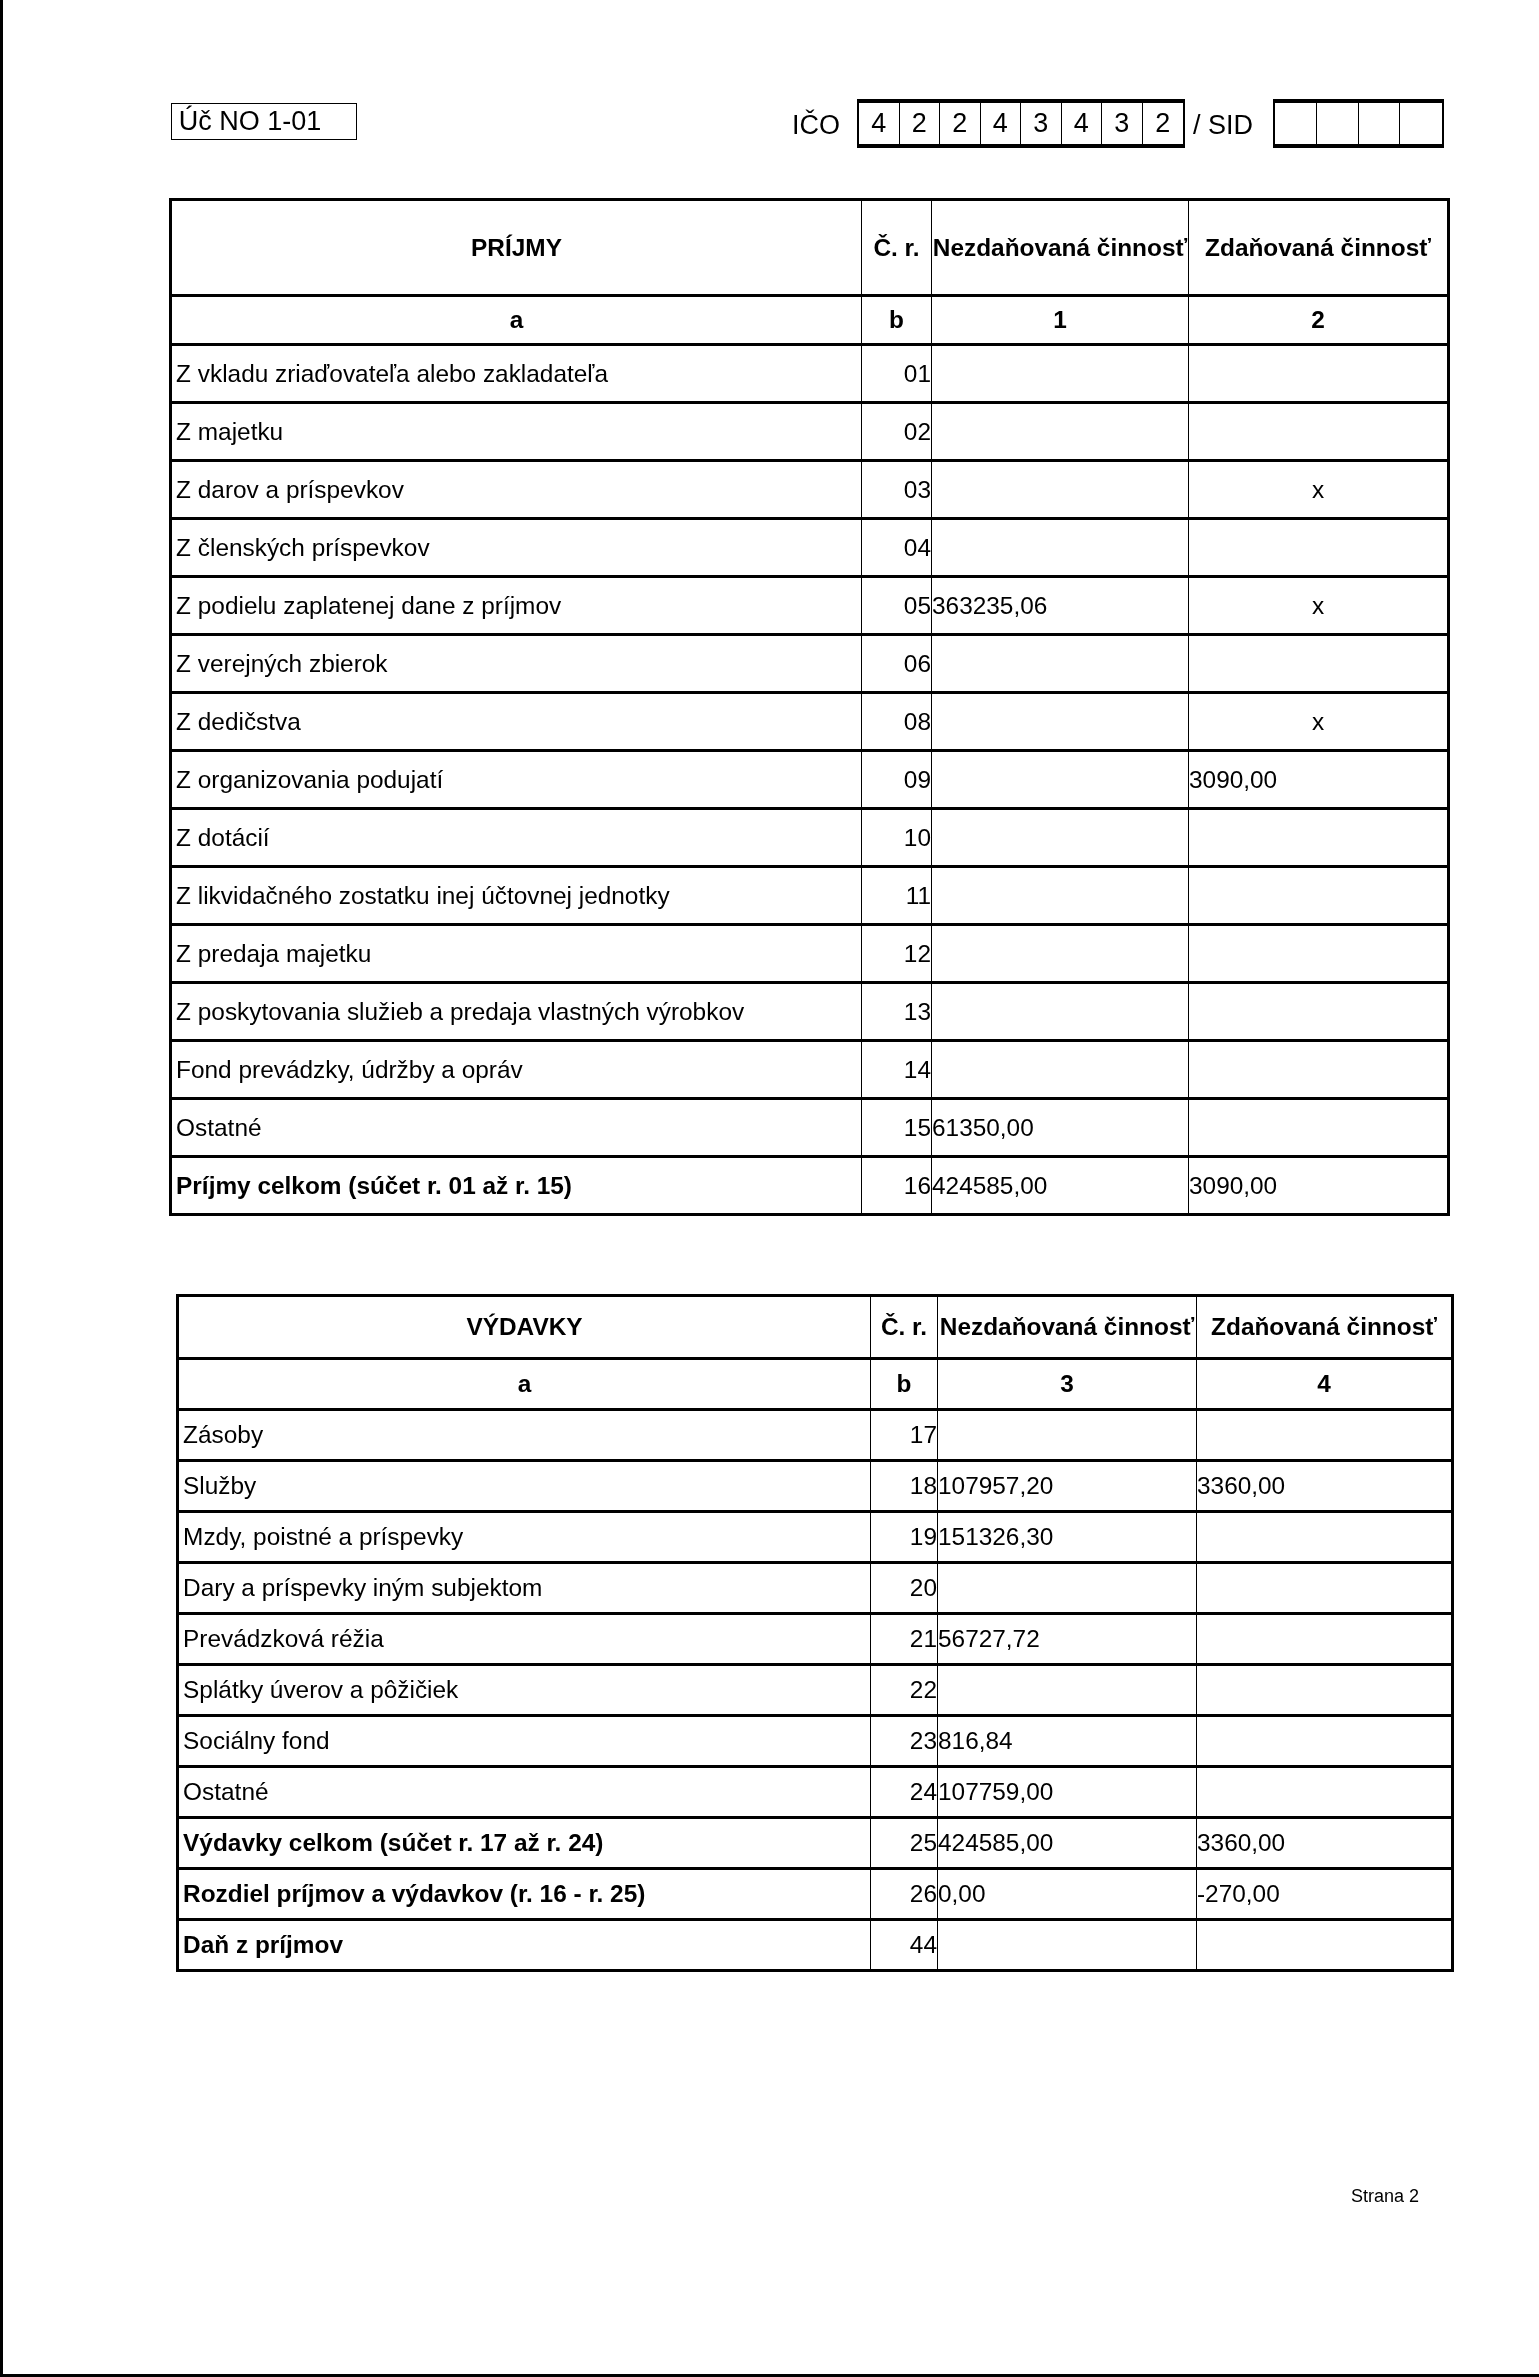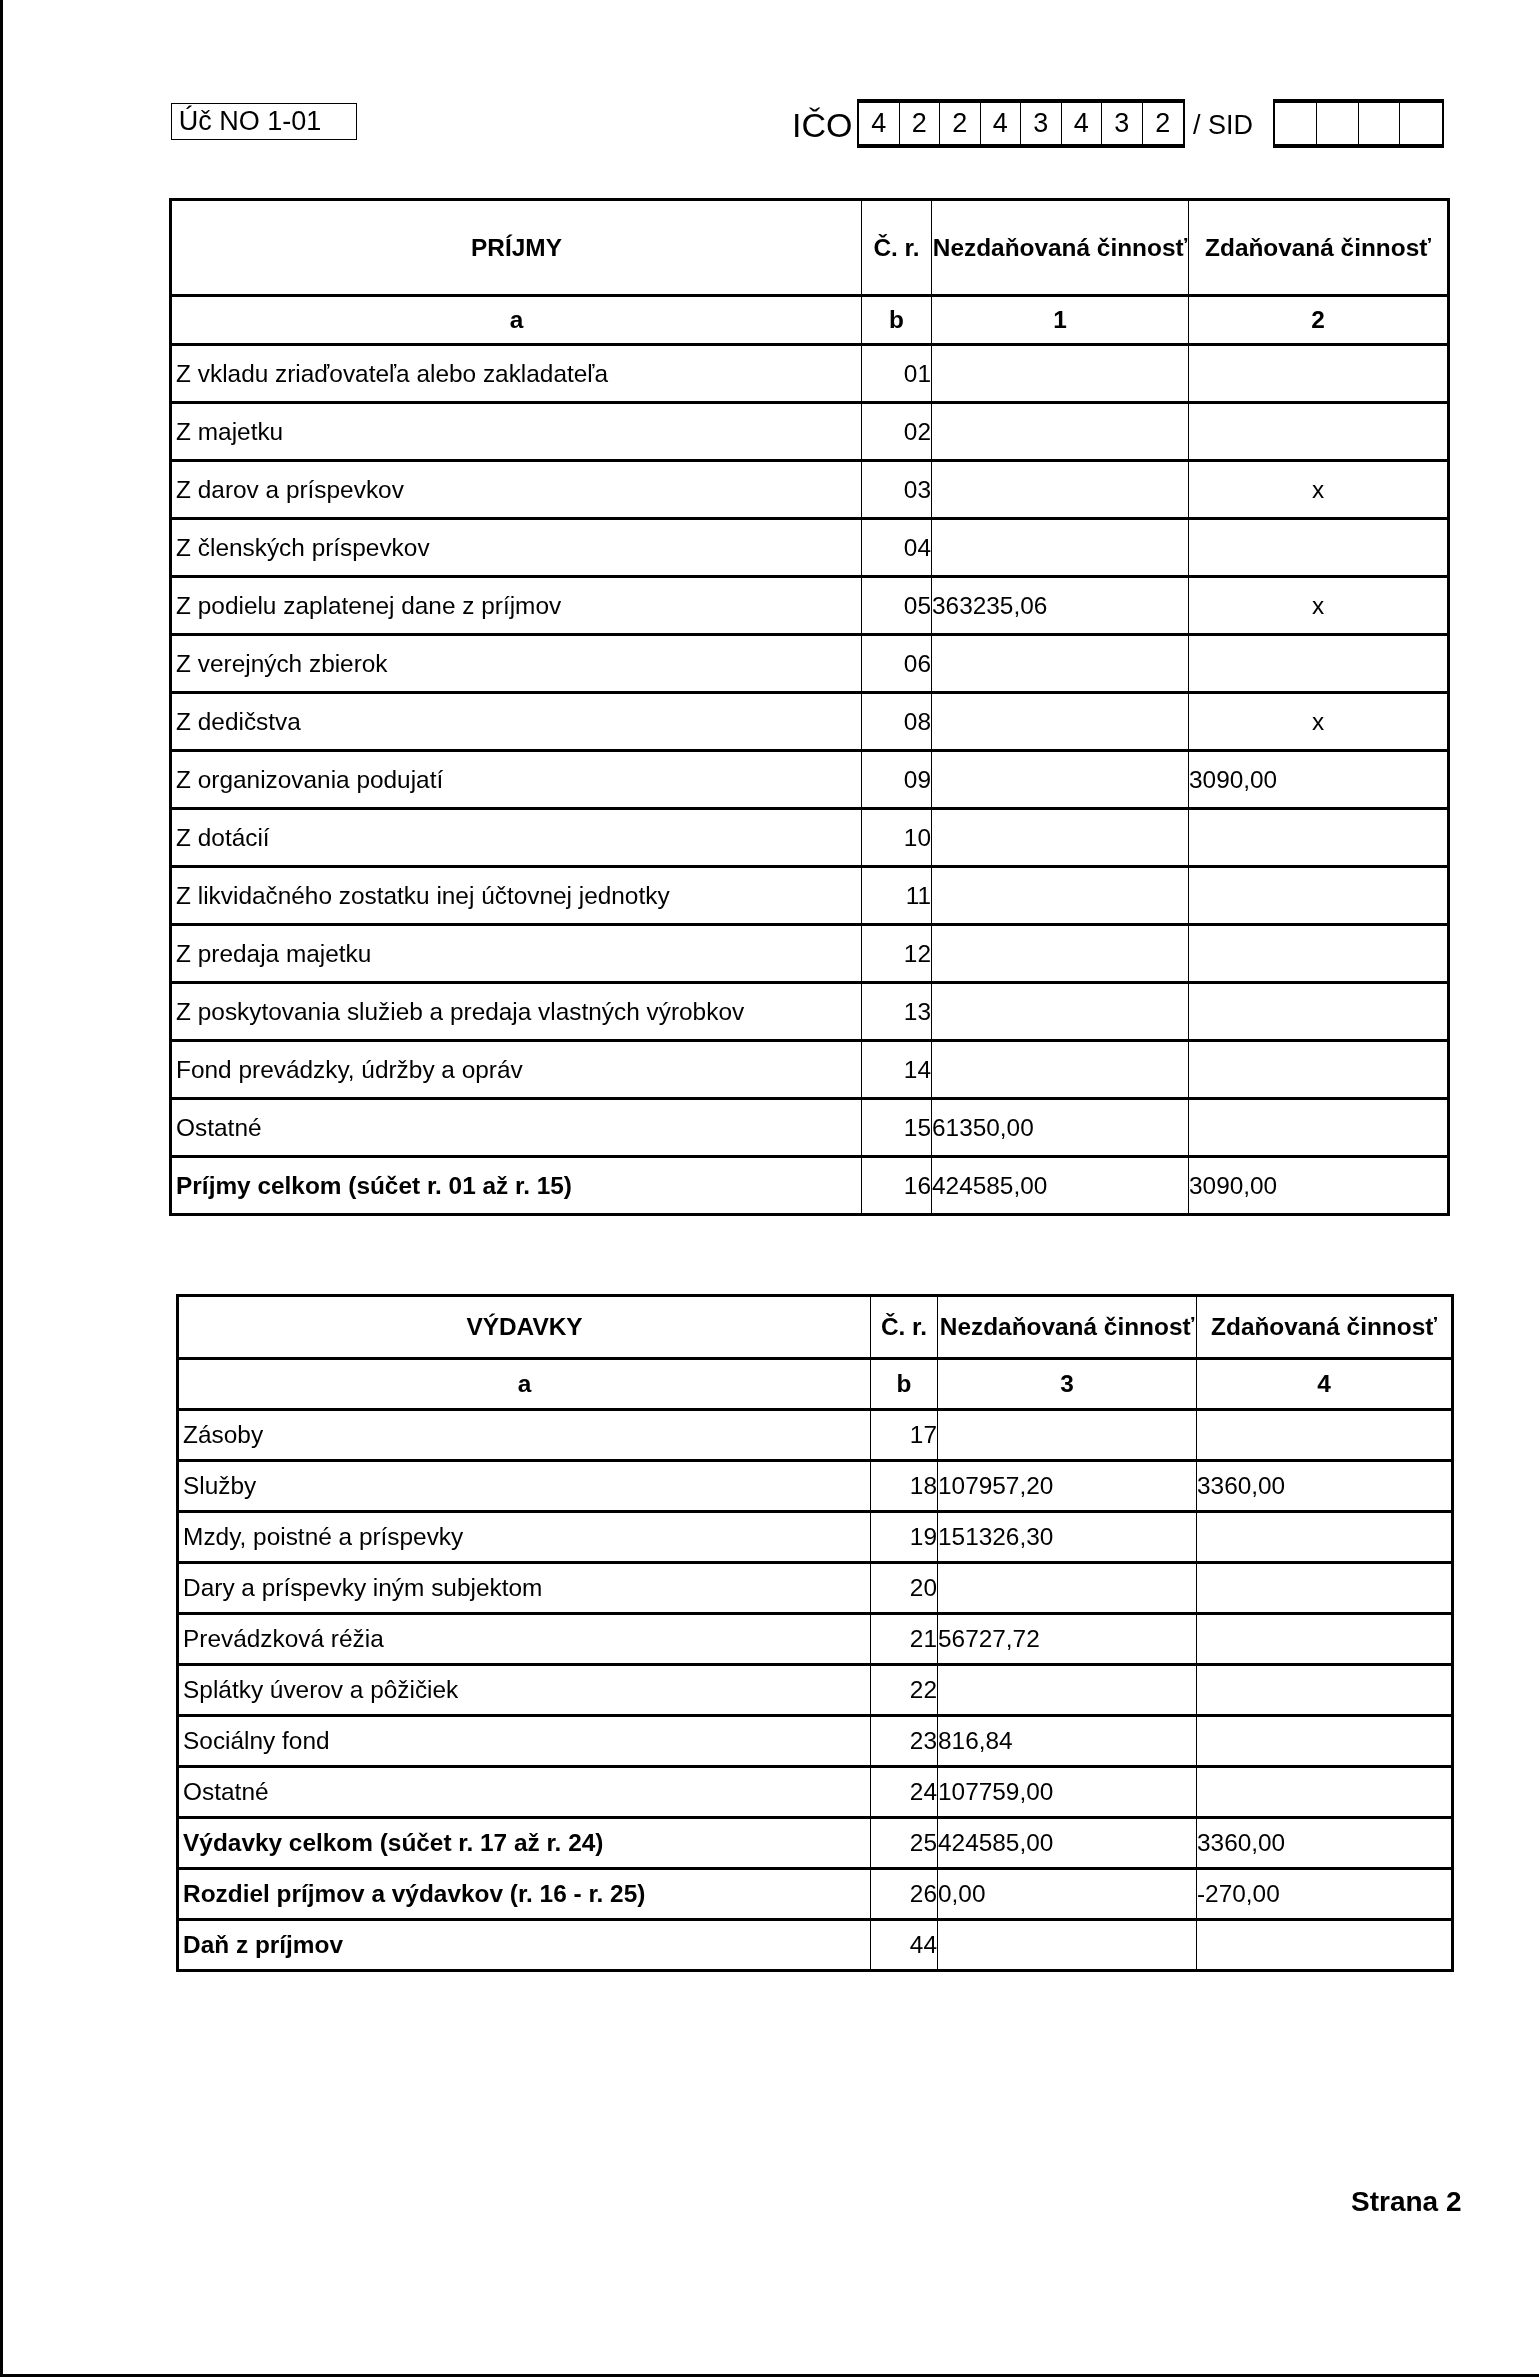--- a/index.html
+++ b/index.html
@@ -12,21 +12,21 @@
   .scan-edge-bottom { position: absolute; left: 0; bottom: 0; width: 1540px; height: 3.4px; background: #000; }
 
   
   .form-id {
     position: absolute; left: 171px; top: 103px; width: 186px; height: 37px;
     border: 1.4px solid #000; box-sizing: border-box;
     font-size: 27px; line-height: 35px; padding-left: 6.8px;
   }
   .ico-label {
     position: absolute; left: 792px; top: 102px; height: 46px; line-height: 46px;
-    font-size: 34px;
+    font-size: 27px;
   }
   .digit-box {
     position: absolute; top: 99px; height: 49px; display: flex;
     border-top: 4.1px solid #000; border-bottom: 4.1px solid #000;
     border-left: 2px solid #000; border-right: 2px solid #000;
     box-sizing: border-box;
   }
   .digit-box .cell {
     height: 100%; border-right: 1.4px solid #000; box-sizing: border-box;
     text-align: center; font-size: 27px; line-height: 41px;
@@ -71,21 +71,21 @@
   #expense-table { left: 176px; top: 1294px; width: 1275px; }
   #expense-table col.c-label { width: 693px; }
   #expense-table col.c-num { width: 67px; }
   #expense-table col.c-v1 { width: 259px; }
   #expense-table col.c-v2 { width: 256px; }
   #expense-table tr.head { height: 63px; }
   #expense-table tr.subhead { height: 51px; }
   #expense-table tr.row { height: 51px; }
 
   .page-number {
-    position: absolute; left: 1351px; top: 2186px; font-size: 28px; font-weight: bold;
+    position: absolute; left: 1351px; top: 2186px; font-size: 18px; font-weight: normal;
   }
 </style>
 </head>
 <body>
 
 <div class="scan-edge-left"></div>
 <div class="scan-edge-bottom"></div>
 
 <div class="form-id">Úč NO 1-01</div>
 

